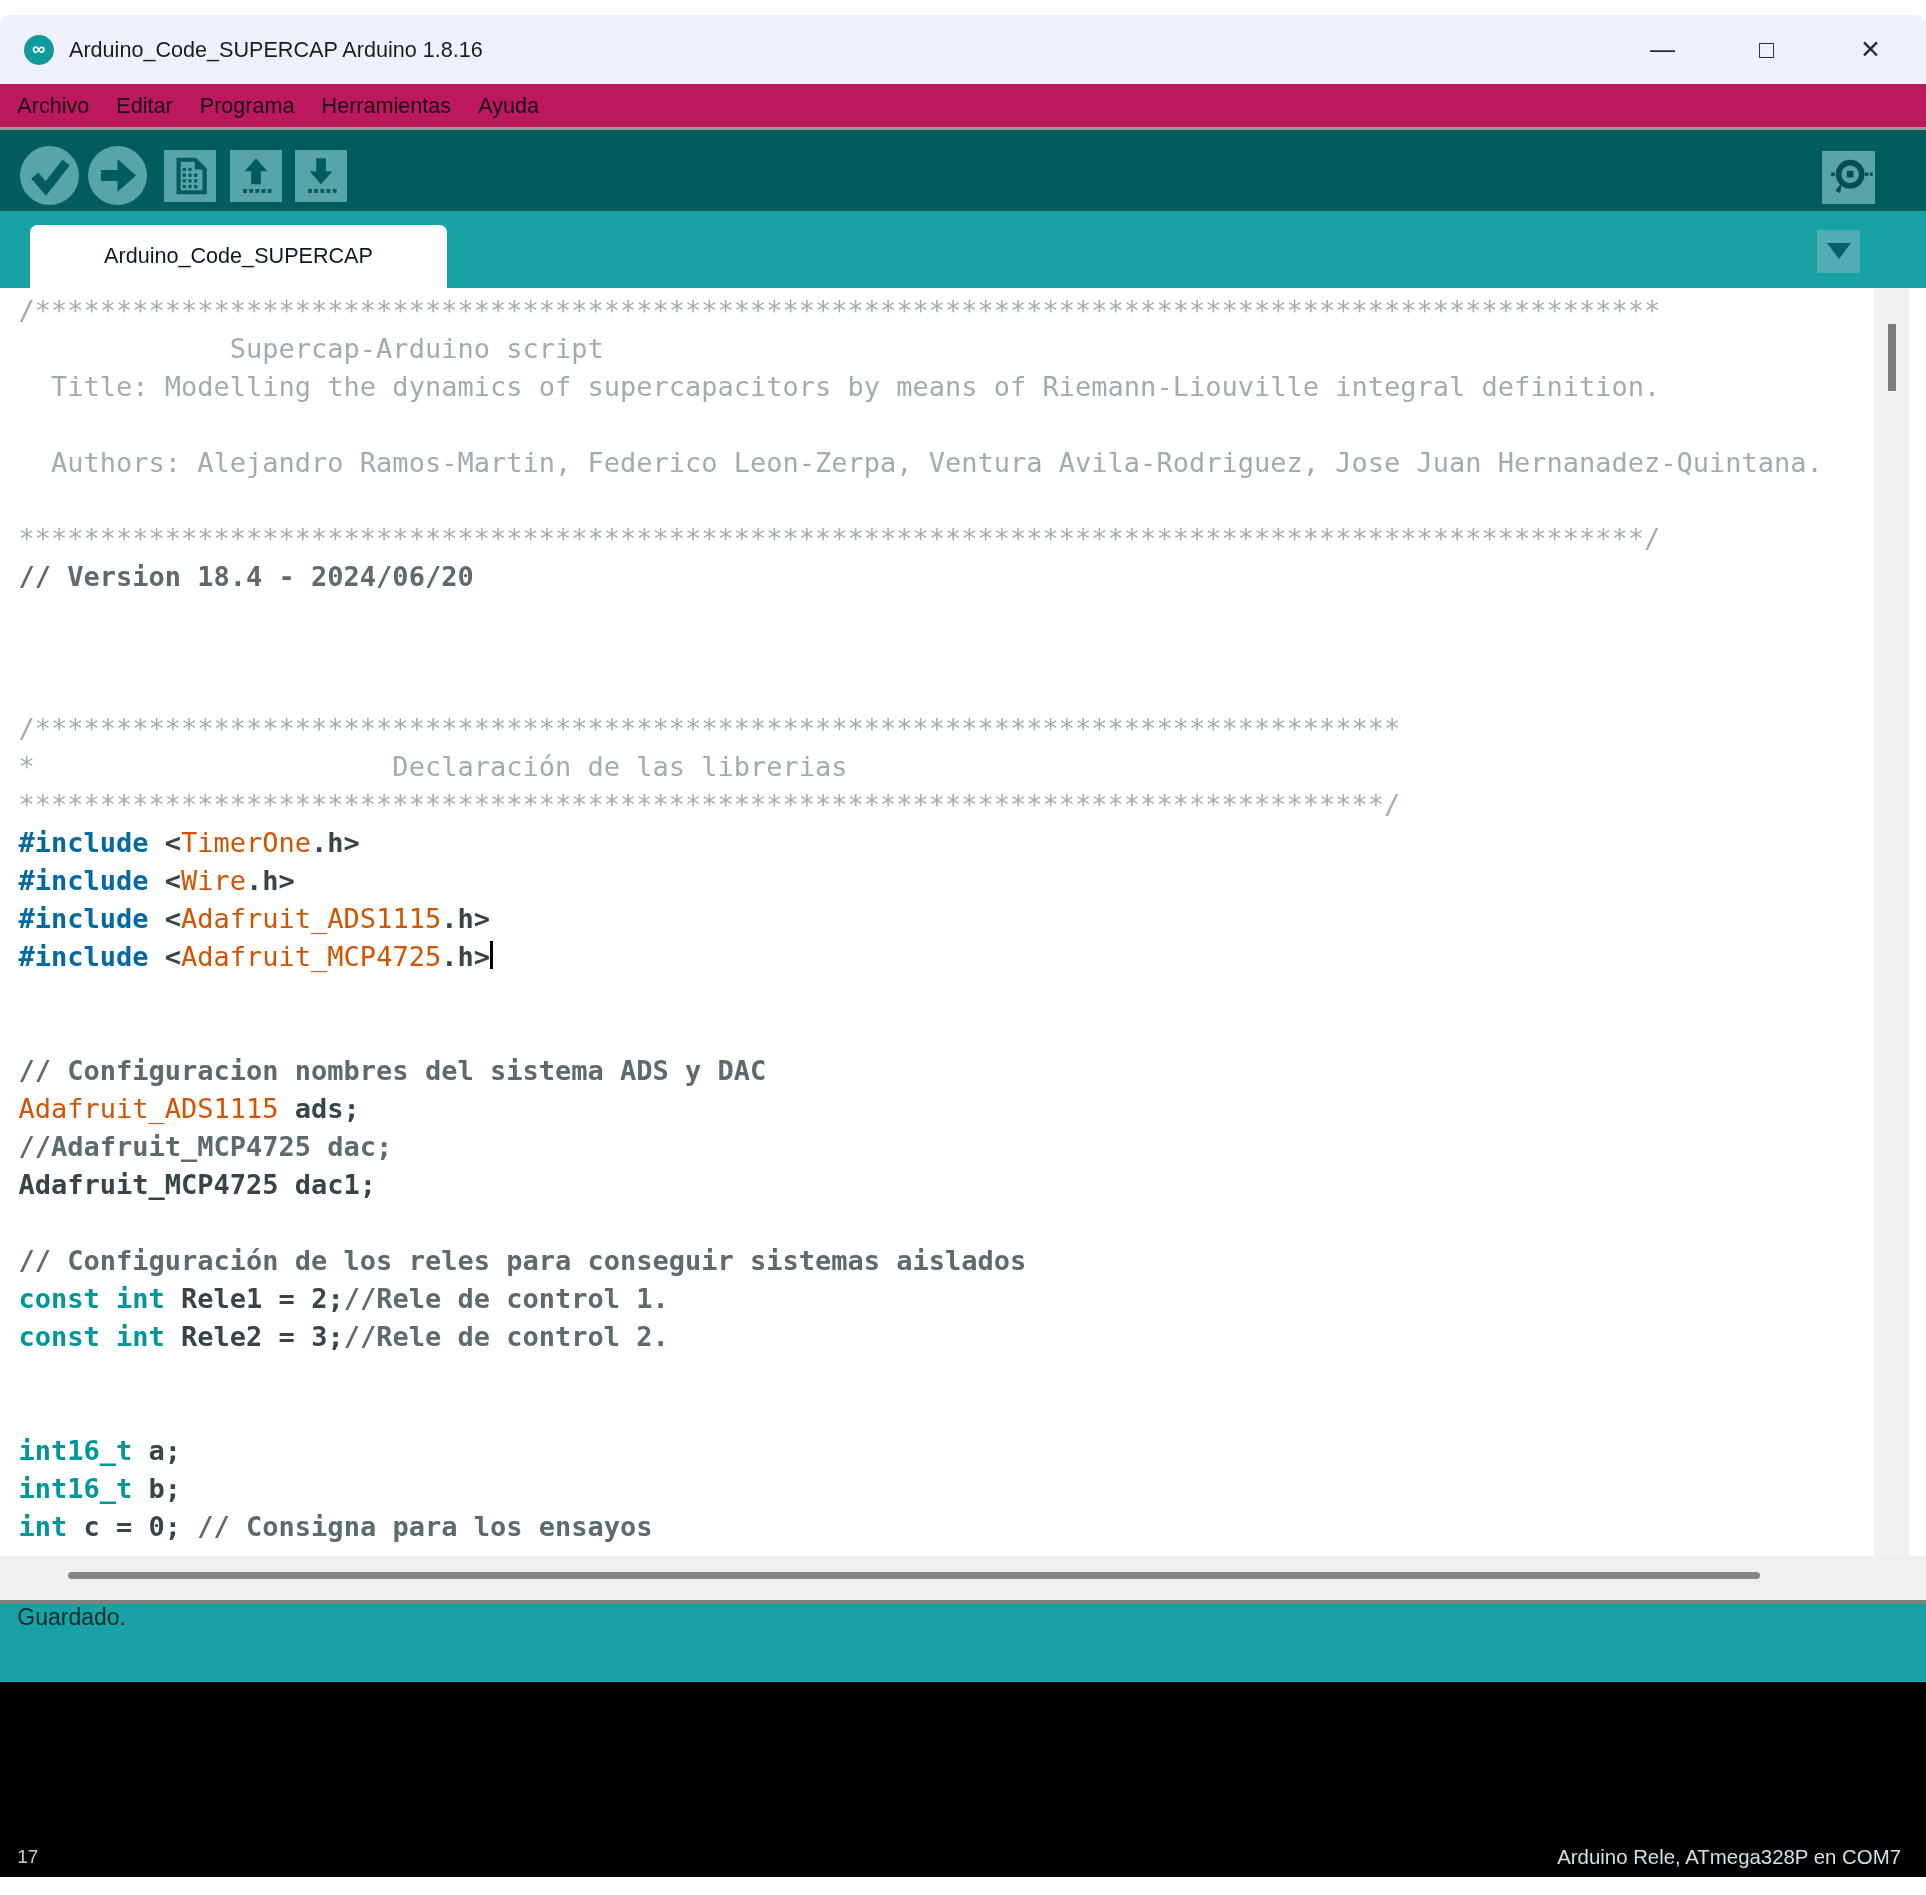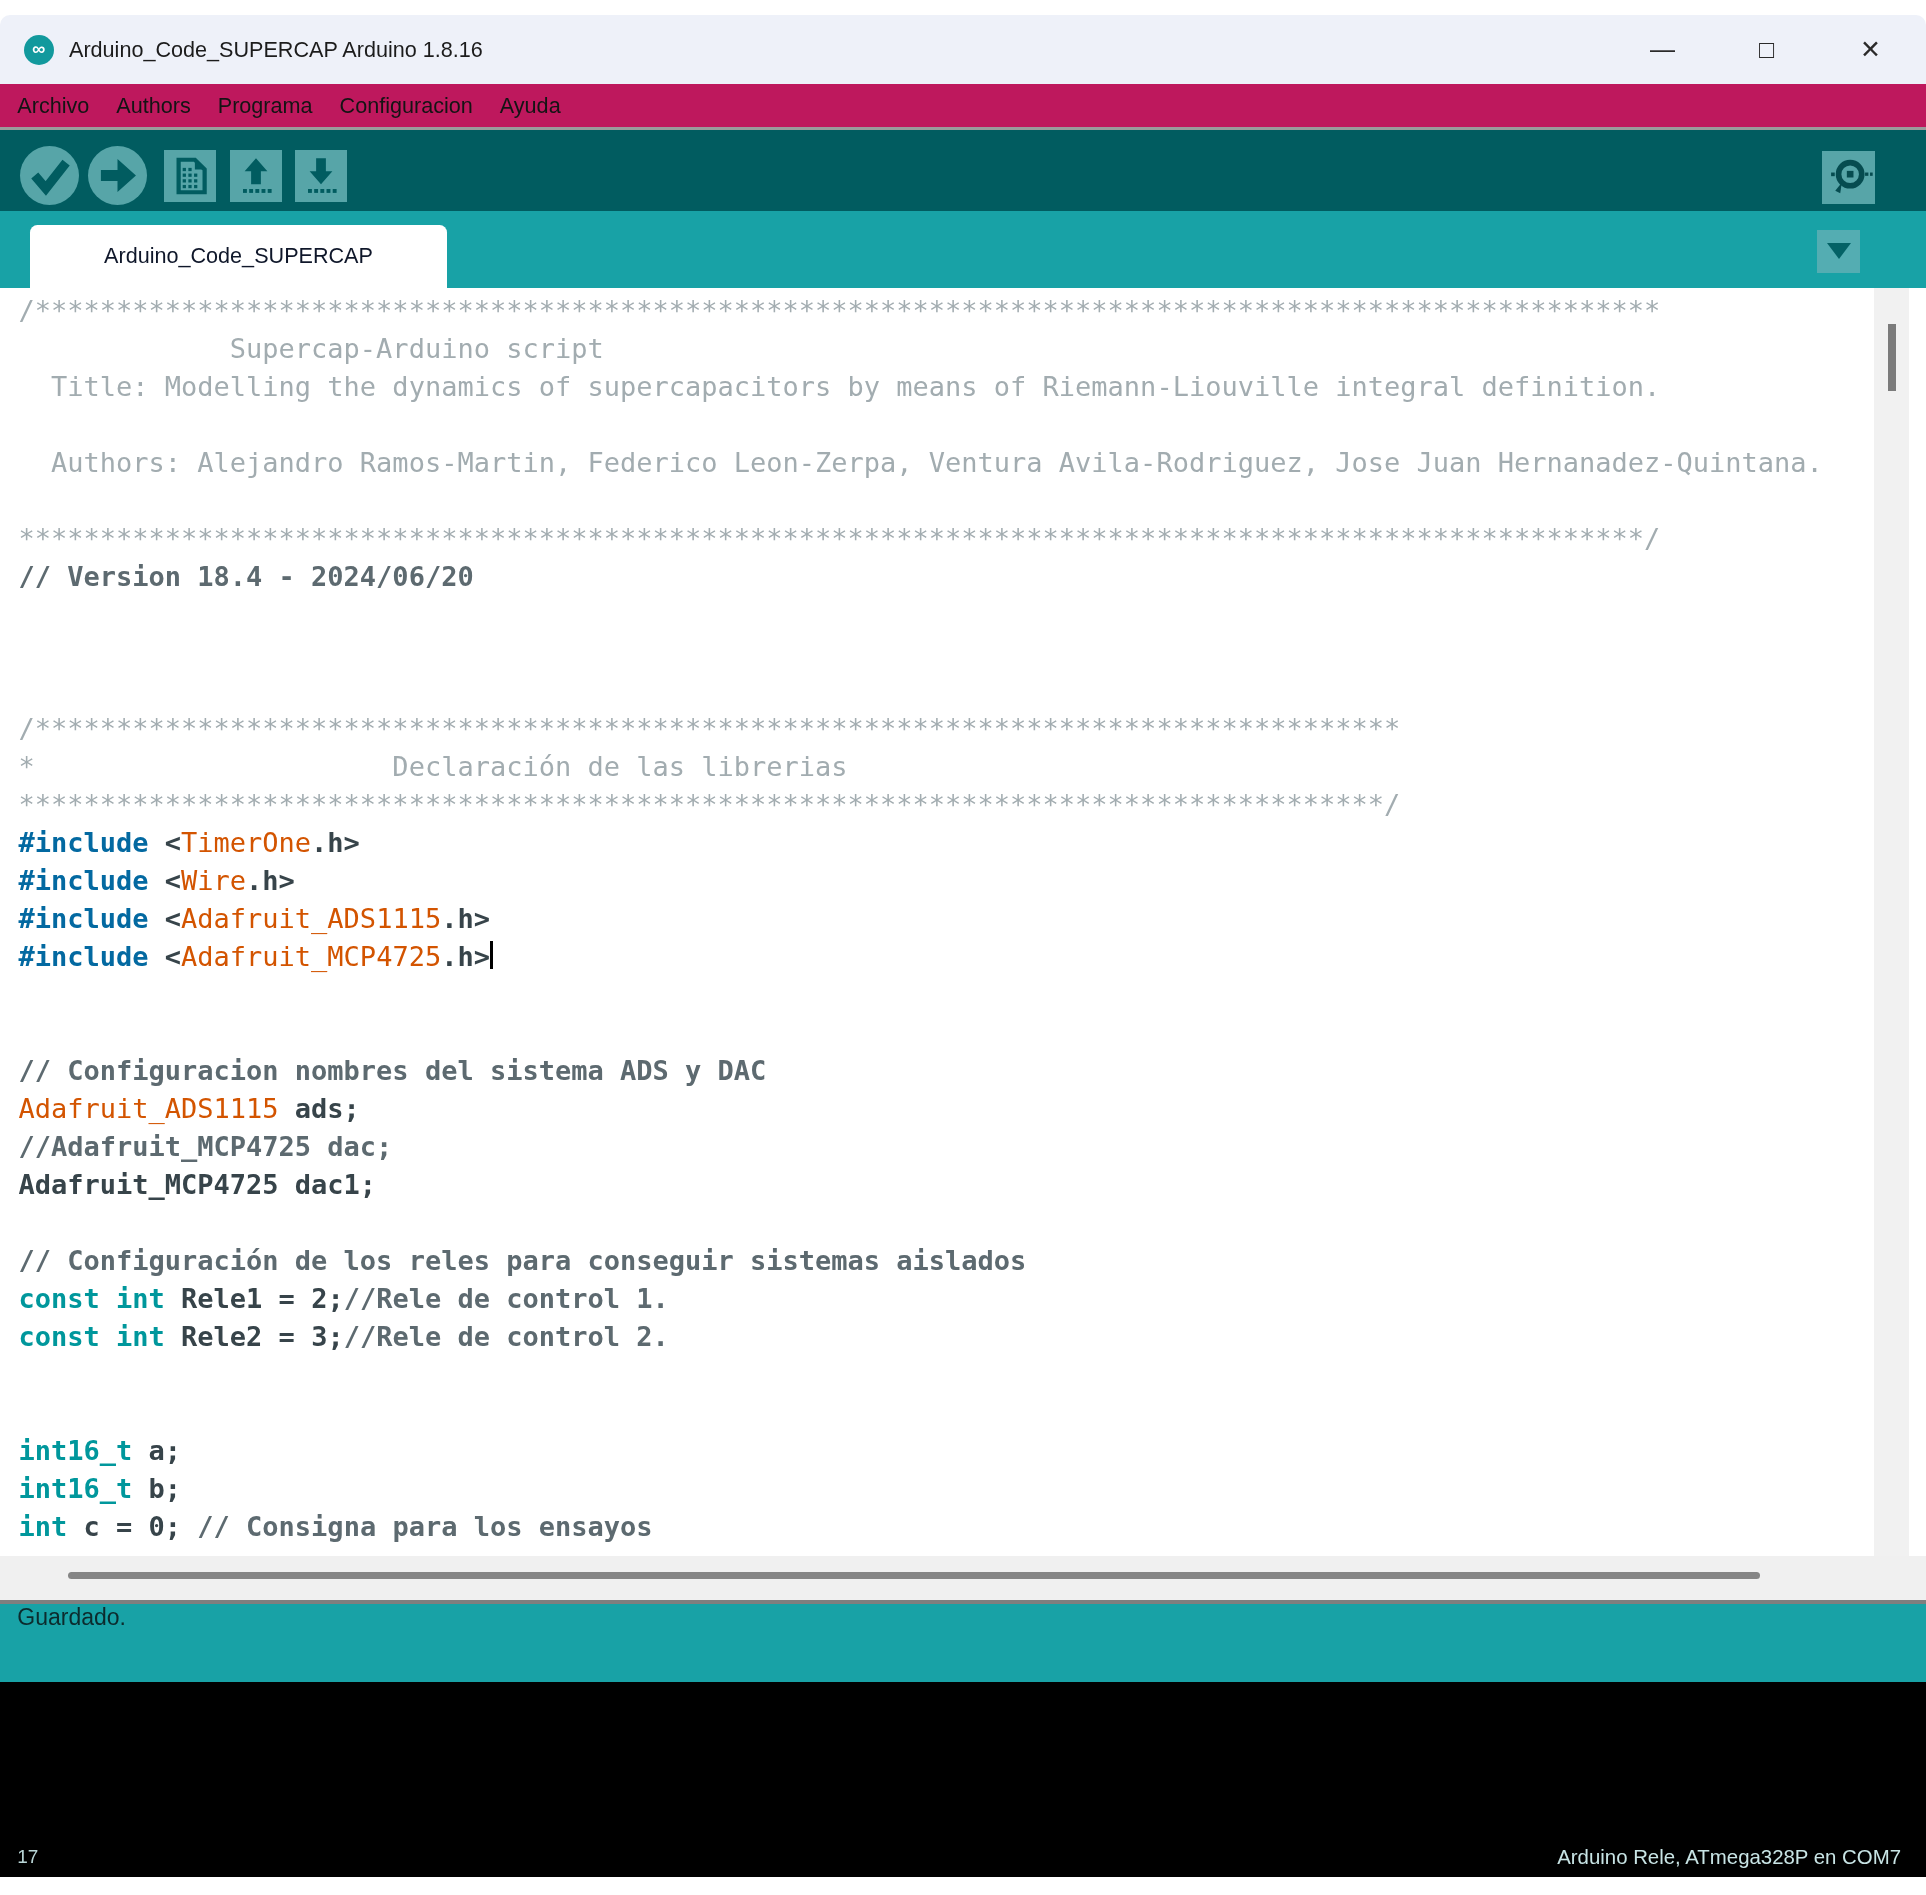--- a/index.html
+++ b/index.html
@@ -87,23 +87,23 @@
     <div class="title-text">Arduino_Code_SUPERCAP Arduino 1.8.16</div>
     <div class="win-controls">
       <div class="win-btn">—</div>
       <div class="win-btn">□</div>
       <div class="win-btn">✕</div>
     </div>
   </header>
 
   <nav class="menubar">
     <span class="menu-item">Archivo</span>
-    <span class="menu-item">Authors</span>
+    <span class="menu-item">Editar</span>
     <span class="menu-item">Programa</span>
-    <span class="menu-item">Configuracion</span>
+    <span class="menu-item">Herramientas</span>
     <span class="menu-item">Ayuda</span>
   </nav>
 
   <div class="toolbar">
     <div class="tb-btn tb-round" id="btn-verify">
       <span><svg viewBox="0 0 32 32">
         <path d="M8 16 l6 7 L25 9" fill="none" stroke="#015c60" stroke-width="5"></path>
           </svg></span>
     </div>
     <div class="tb-btn tb-round" id="btn-upload">

